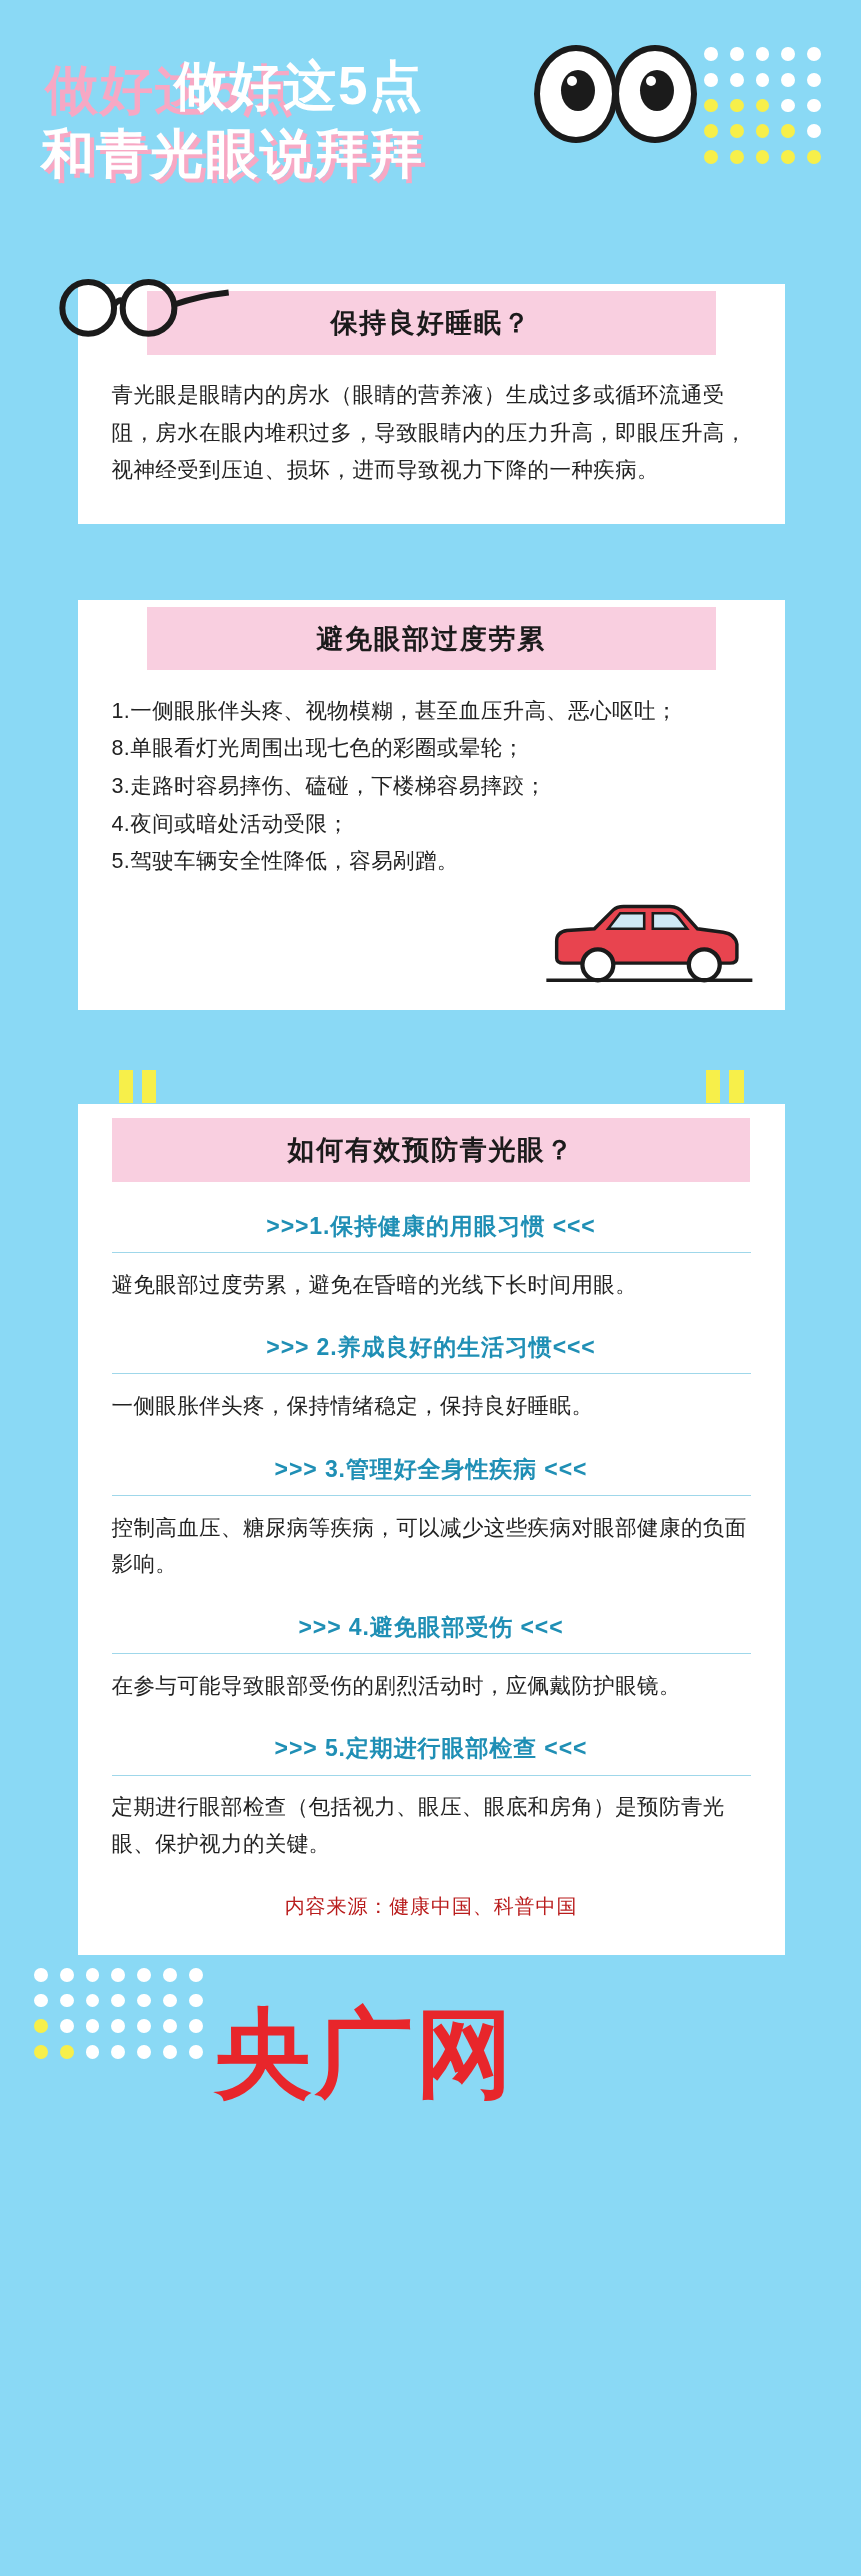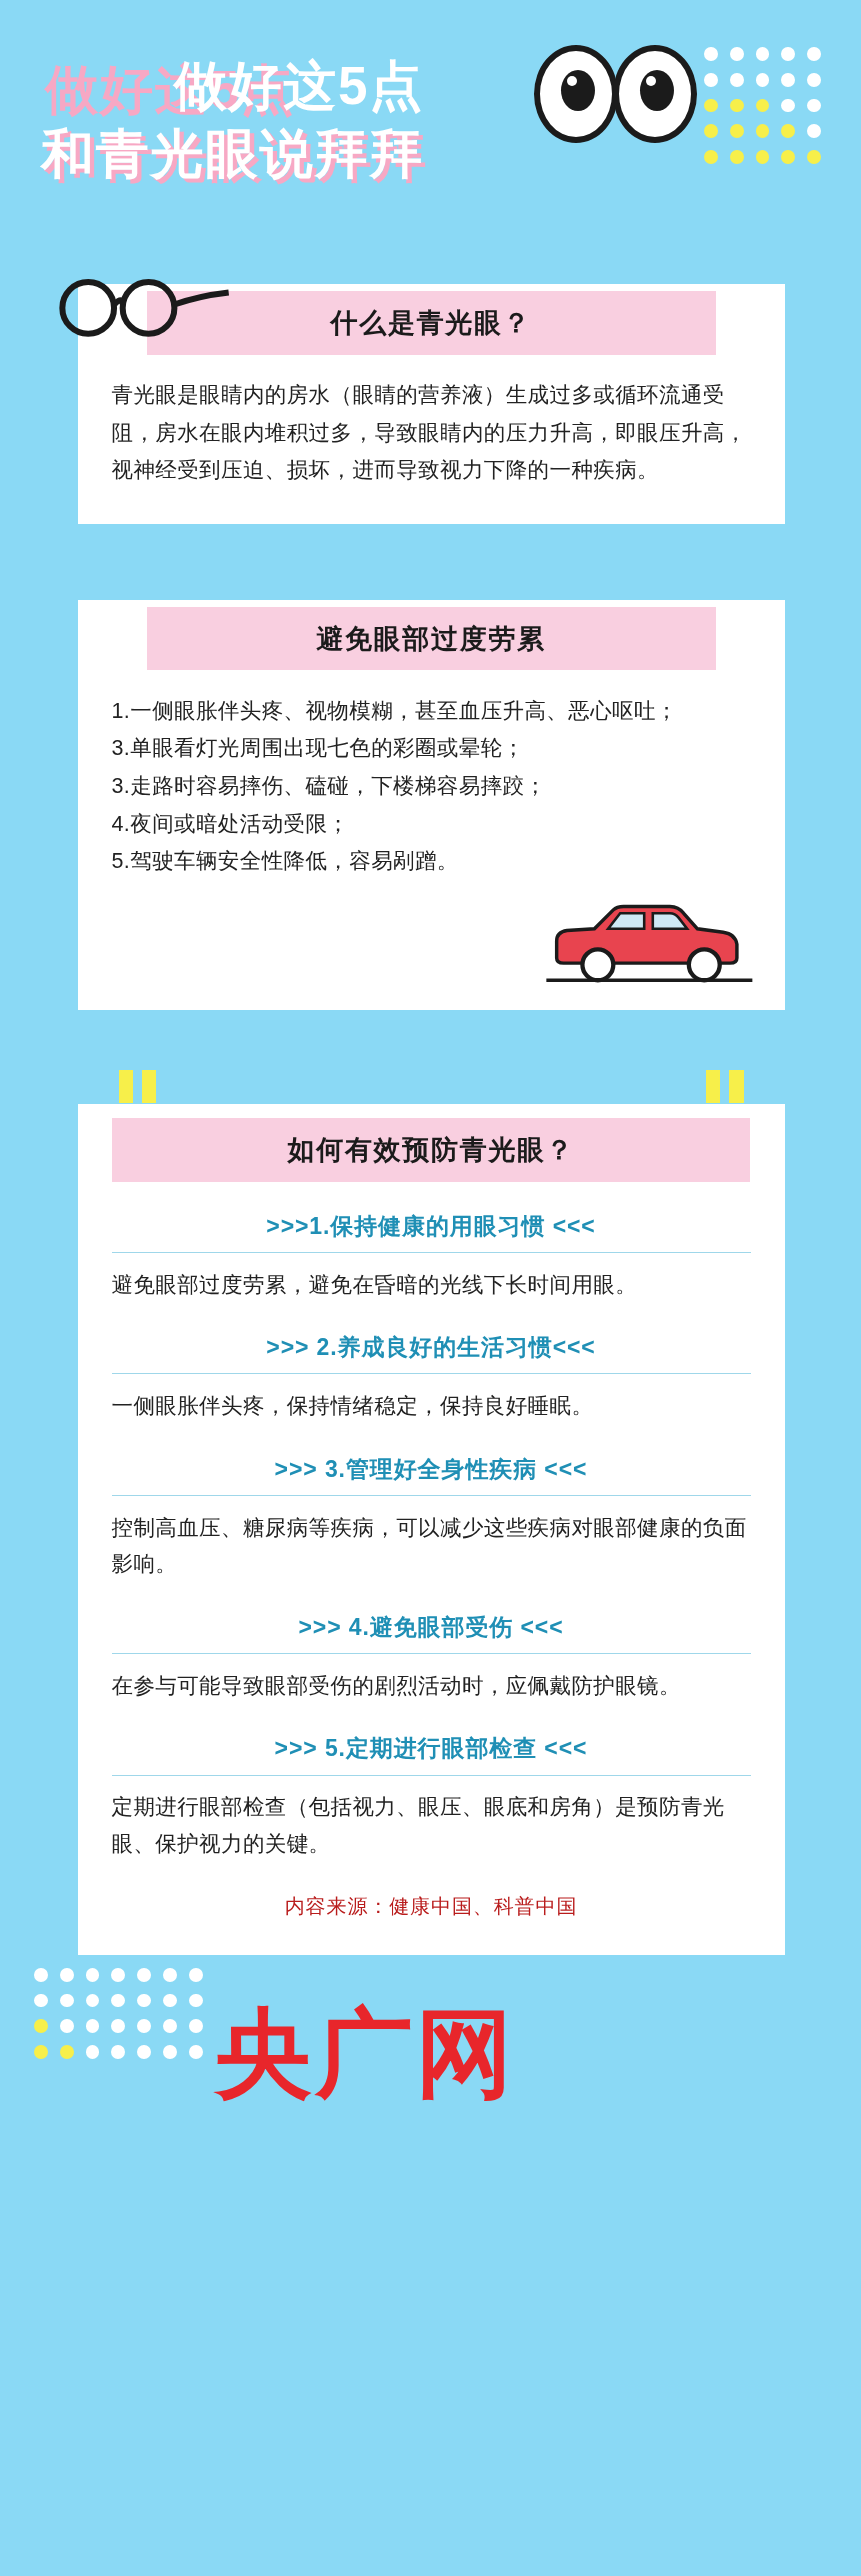--- a/index.html
+++ b/index.html
@@ -290,33 +290,33 @@
   </div>
 </div>
 
 <div class="card" style="padding-top:60px;">
   <svg class="glasses" viewBox="0 0 210 80">
     <circle cx="42" cy="44" r="30" fill="none" stroke="#1b1b1b" stroke-width="7"></circle>
     <circle cx="112" cy="44" r="30" fill="none" stroke="#1b1b1b" stroke-width="7"></circle>
     <path d="M72 40 Q82 30 82 40" fill="none" stroke="#1b1b1b" stroke-width="7"></path>
     <path d="M142 40 Q170 30 205 26" fill="none" stroke="#1b1b1b" stroke-width="7"></path>
   </svg>
-  <div class="card-heading">什么是青光眼？</div>
+  <div class="card-heading">保持良好睡眠？</div>
   <div class="card-body">
     <p>青光眼是眼睛内的房水（眼睛的营养液）生成过多或循环流通受阻，房水在眼内堆积过多，导致眼睛内的压力升高，即眼压升高，视神经受到压迫、损坏，进而导致视力下降的一种疾病。</p>
   </div>
 </div>
 
 <div class="gap-md"></div>
 
 <div class="card" style="padding-top:60px;padding-bottom:129px;">
   <div class="card-heading">避免眼部过度劳累</div>
   <div class="card-body">
     <span class="line">1.一侧眼胀伴头疼、视物模糊，甚至血压升高、恶心呕吐；</span>
-    <span class="line">3.单眼看灯光周围出现七色的彩圈或晕轮；</span>
+    <span class="line">8.单眼看灯光周围出现七色的彩圈或晕轮；</span>
     <span class="line">3.走路时容易摔伤、磕碰，下楼梯容易摔跤；</span>
     <span class="line">4.夜间或暗处活动受限；</span>
     <span class="line">5.驾驶车辆安全性降低，容易剐蹭。</span>
   </div>
   <svg class="car" viewBox="0 0 250 120">
     <path d="M18 78 L18 58 Q18 48 30 46 L62 44 L84 22 Q88 18 96 18 L150 18 Q160 18 166 26 L182 44 L212 48 Q226 50 228 62 L228 78 Q228 84 220 84 L26 84 Q18 84 18 78 Z" fill="#e8444f" stroke="#1b1b1b" stroke-width="4"></path>
     <path d="M92 26 L120 26 L120 44 L78 44 Z" fill="#cfe9f5" stroke="#1b1b1b" stroke-width="3"></path>
     <path d="M130 26 L150 26 Q156 26 160 31 L170 44 L130 44 Z" fill="#cfe9f5" stroke="#1b1b1b" stroke-width="3"></path>
     <circle cx="66" cy="86" r="18" fill="#ffffff" stroke="#1b1b1b" stroke-width="5"></circle>
     <circle cx="190" cy="86" r="18" fill="#ffffff" stroke="#1b1b1b" stroke-width="5"></circle>

